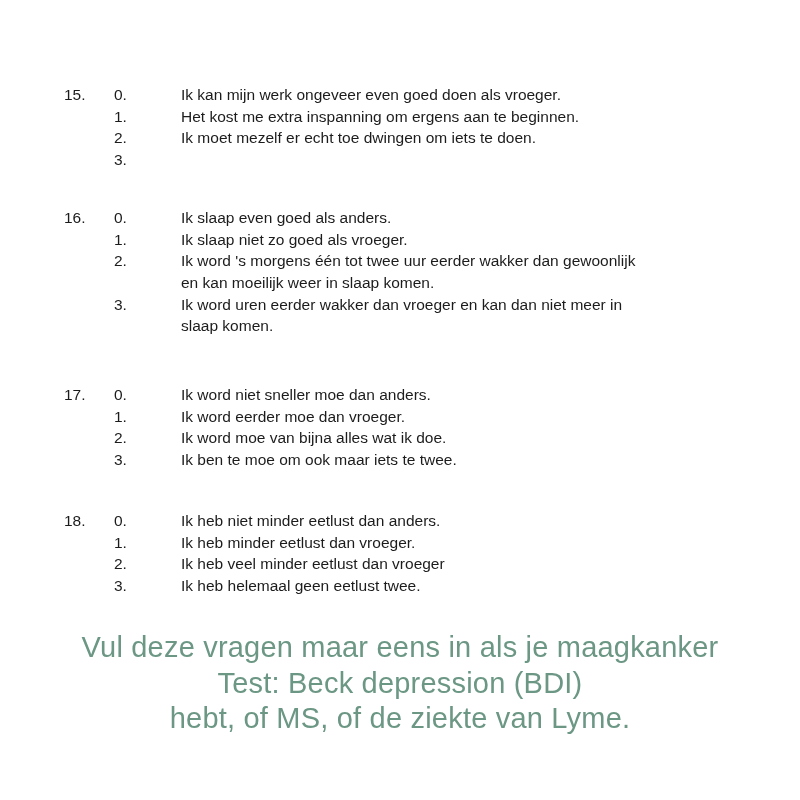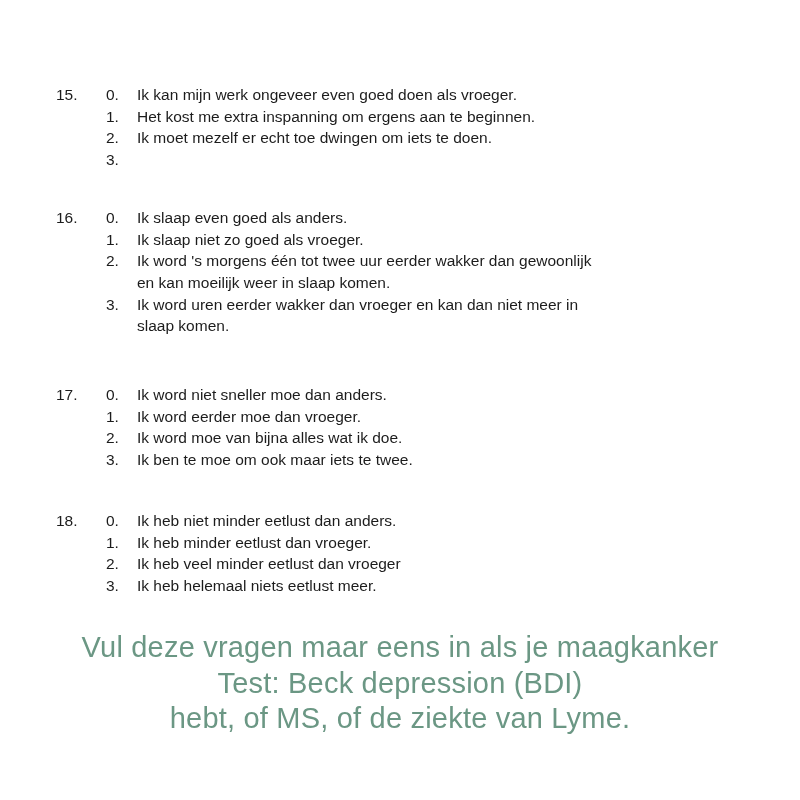--- a/index.html
+++ b/index.html
@@ -10,21 +10,21 @@
   .sheet {
     position: relative;
     width: 800px;
     height: 800px;
     background: #ffffff;
     overflow: hidden;
     font-family: "Liberation Sans", sans-serif;
   }
   .questions {
     position: absolute;
-    left: 56px;
+    left: 64px;
     top: 84px;
     color: #1c1c1c;
     font-size: 15.5px;
     line-height: 21.7px;
   }
   .question {
     display: flex;
     align-items: flex-start;
   }
   .question:nth-child(1) { margin-bottom: 36px; }
@@ -41,20 +41,21 @@
     display: flex;
     align-items: flex-start;
   }
   .opt-num {
     width: 31px;
     flex: 0 0 31px;
   }
   .opt-text {
     white-space: pre-line;
     max-width: 560px;
+    margin-left: 36px;
   }
   .caption {
     position: absolute;
     left: 0;
     top: 630px;
     width: 800px;
     text-align: center;
     font-size: 29px;
     line-height: 35.5px;
     font-weight: 400;
@@ -145,21 +146,21 @@
         <div class="option">
           <div class="opt-num">1.</div>
           <div class="opt-text">Ik heb minder eetlust dan vroeger.</div>
         </div>
         <div class="option">
           <div class="opt-num">2.</div>
           <div class="opt-text">Ik heb veel minder eetlust dan vroeger</div>
         </div>
         <div class="option">
           <div class="opt-num">3.</div>
-          <div class="opt-text">Ik heb helemaal niets eetlust meer.</div>
+          <div class="opt-text">Ik heb helemaal geen eetlust twee.</div>
         </div>
       </div>
     </div>
 
   </div>
 
   <div class="caption" style="color: rgb(107, 151, 132);">
     <div>Vul deze vragen maar eens in als je maagkanker</div>
     <div>Test: Beck depression (BDI)</div>
     <div>hebt, of MS, of de ziekte van Lyme.</div>

